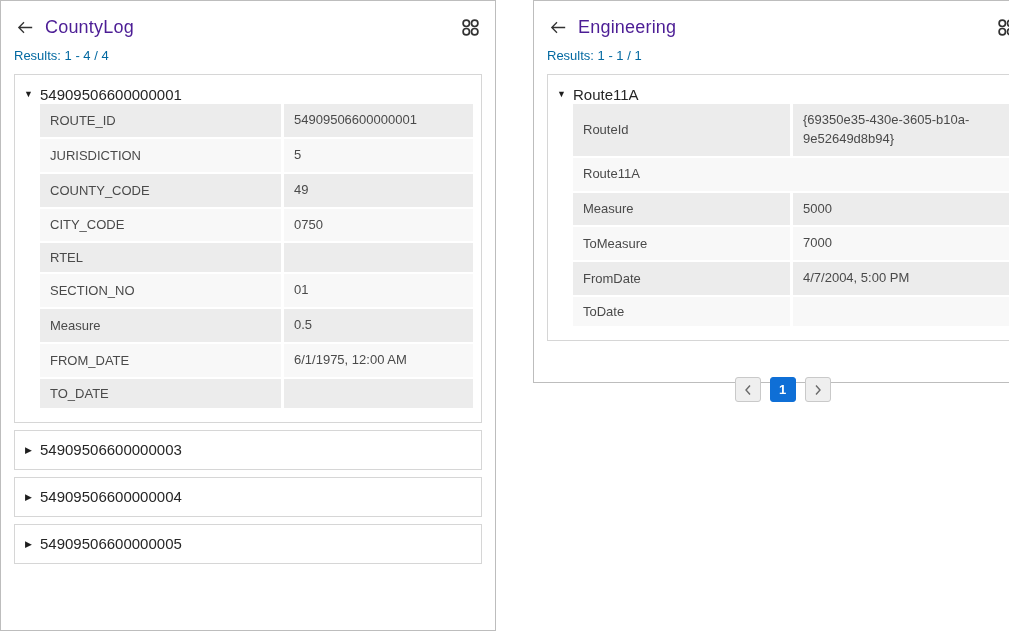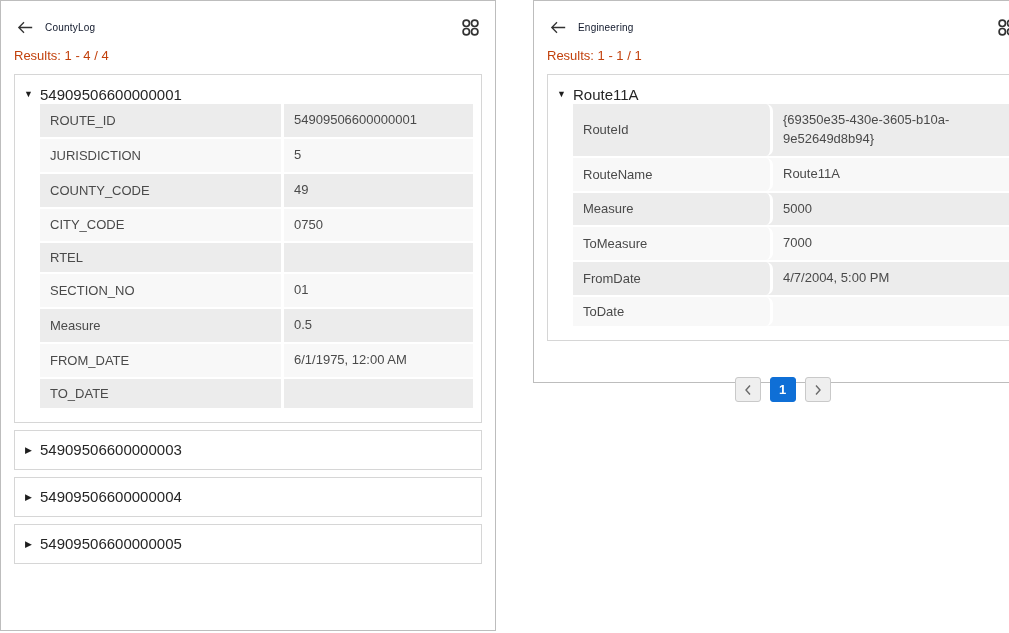--- a/index.html
+++ b/index.html
@@ -16,41 +16,41 @@
     top: 0;
     background: #fff;
     border: 1px solid #bdbdbd;
     padding: 12px 13px;
   }
   .panel.left  { left: 0;     width: 496px; height: 631px; }
   .panel.right { left: 533px; width: 499px; height: 383px; }
 
   .panel-header { display: flex; align-items: center; height: 24px; margin-top: 2px; }
   .back-btn { width: 18px; height: 16px; margin: 0 10px 0 3px; cursor: pointer; display: flex; align-items: center; }
-  .panel-title { font-size: 10px; color: #0f172a; letter-spacing: .2px; }
+  .panel-title { font-size: 18px; color: #4c1d95; letter-spacing: .2px; }
   .actions-btn { margin-left: auto; margin-right: 2px; cursor: pointer; display: flex; align-items: center; }
 
-  .results { font-size: 13px; color: #c2410c; margin-top: 9px; }
+  .results { font-size: 13px; color: #0369a1; margin-top: 9px; }
 
   .feature-card { border: 1px solid #d6d6d6; margin-top: 11px; padding: 9px 8px 12px 8px; background: #fff; }
   .feature-header { display: flex; align-items: center; height: 20px; font-size: 15px; color: #262626; cursor: pointer; }
   .caret { width: 11px; margin-right: 6px; font-size: 9px; color: #1e1e1e; text-align: center; flex: none; }
 
   .attr-table { margin-left: 17px; }
   .row { display: flex; border-bottom: 2px solid #fff; }
   .row:nth-child(odd)  { background: #ececec; }
   .row:nth-child(even) { background: #f8f8f8; }
   .cell-label {
     width: 244px; flex: none;
     padding: 7px 8px 7px 10px;
     border-right: 3px solid #fff;
     display: flex; align-items: center;
     min-height: 28px; font-size: 13px; color: #4a4a4a;
   }
-  .panel.right .cell-label { width: 200px; border-radius: 7px; }
+  .panel.right .cell-label { width: 220px; }
   .cell-value {
     flex: 1;
     padding: 7px 10px 7px 10px;
     display: flex; align-items: center;
     min-height: 28px; font-size: 13px; color: #4a4a4a;
     word-break: break-word; line-height: 1.45;
   }
 
   .collapsed-card {
     border: 1px solid #d6d6d6; height: 40px; margin-top: 7px;
@@ -181,21 +181,20 @@
     <div class="feature-header">
       <span class="caret">▼</span>
       <span>Route11A</span>
     </div>
     <div class="attr-table">
       <div class="row">
         <div class="cell-label">RouteId</div>
         <div class="cell-value">{69350e35-430e-3605-b10a-9e52649d8b94}</div>
       </div>
       <div class="row">
-        <div class="cell-label">RouteName</div>
         <div class="cell-value">Route11A</div>
       </div>
       <div class="row">
         <div class="cell-label">Measure</div>
         <div class="cell-value">5000</div>
       </div>
       <div class="row">
         <div class="cell-label">ToMeasure</div>
         <div class="cell-value">7000</div>
       </div>

